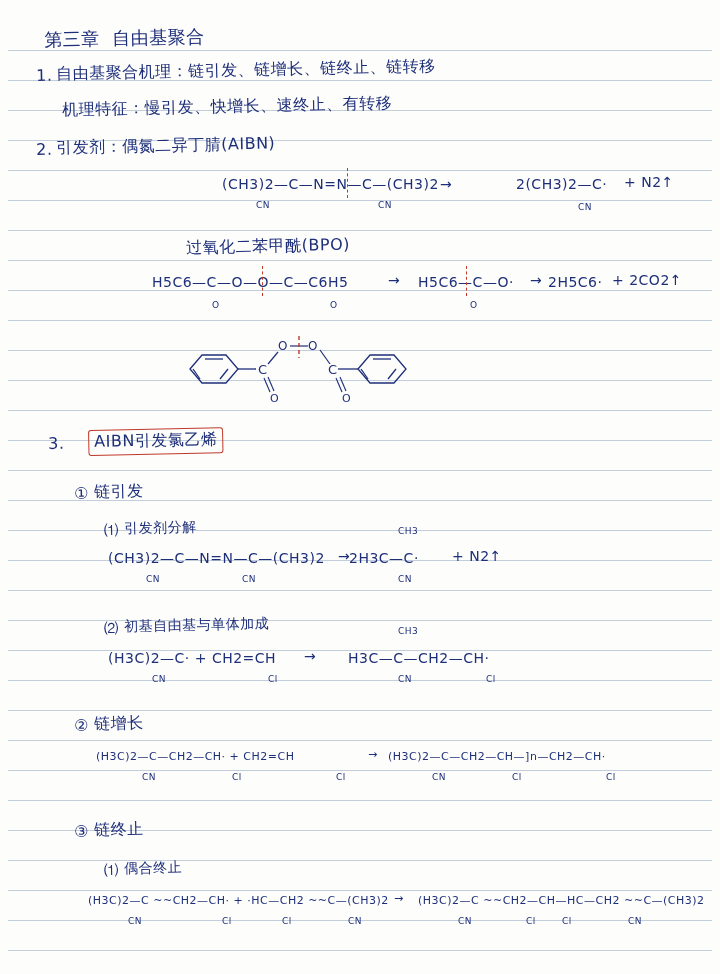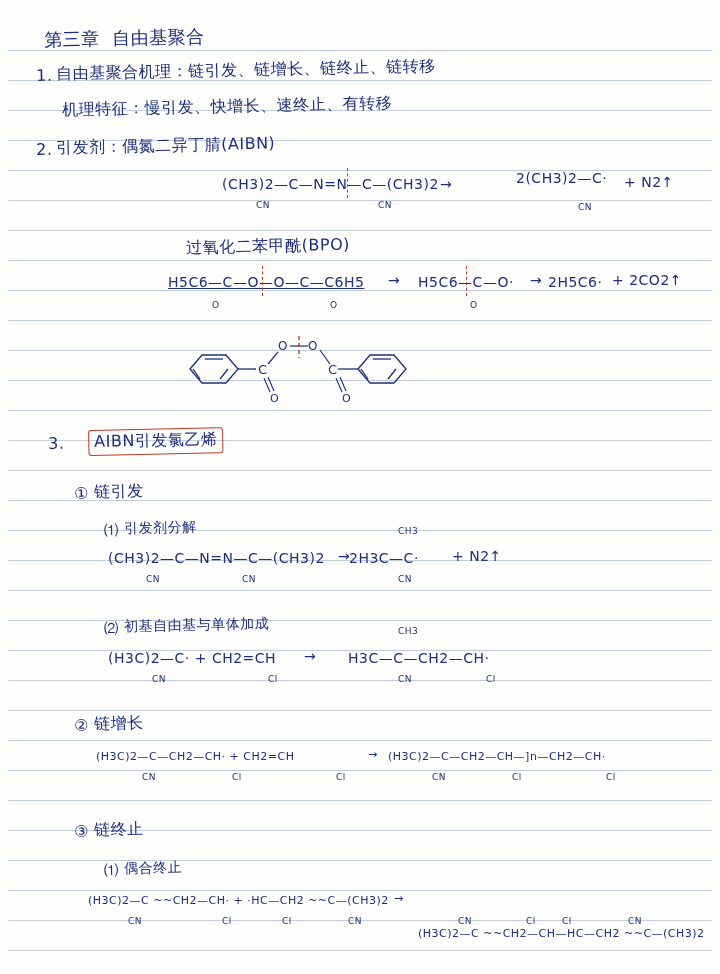--- a/index.html
+++ b/index.html
@@ -110,31 +110,31 @@
   <div class="hw lg blue slant" style="left:62px; top:100px;">机理特征：慢引发、快增长、速终止、有转移</div>
 
   <div class="hw lg blue slant" style="left:36px; top:140px;">2.</div>
   <div class="hw lg blue slant" style="left:56px; top:138px;">引发剂：偶氮二异丁腈(AIBN)</div>
 
   <div>
     <div class="hw md blue" style="left:222px; top:176px;">(CH3)2—C—N=N—C—(CH3)2</div>
     <div class="hw xs blue" style="left:256px; top:200px;">CN</div>
     <div class="hw xs blue" style="left:378px; top:200px;">CN</div>
     <div class="hw md blue" style="left:440px; top:176px;">→</div>
-    <div class="hw md blue" style="left:516px; top:170px;text-align:right;">2(CH3)2—C·</div>
+    <div class="hw md blue" style="left:516px; top:176px;text-align:right;">2(CH3)2—C·</div>
     <div class="hw xs blue" style="left:578px; top:202px;">CN</div>
     <div class="hw md blue" style="left:624px; top:174px;">+ N2↑</div>
 
     <div class="cut" style="left:347px; top:168px; height:30px;"></div>
   </div>
 
   <div class="hw lg blue slant" style="left:186px; top:238px;">过氧化二苯甲酰(BPO)</div>
 
   <div>
-    <div class="hw md blue" style="left:168px; top:274px;text-decoration:underline;">H5C6—C—O—O—C—C6H5</div>
+    <div class="hw md blue" style="left:152px; top:274px;">H5C6—C—O—O—C—C6H5</div>
     <div class="hw xs blue" style="left:212px; top:300px;">O</div>
     <div class="hw xs blue" style="left:330px; top:300px;">O</div>
     <div class="hw md blue" style="left:388px; top:272px;">→</div>
     <div class="hw md blue" style="left:418px; top:274px;">H5C6—C—O·</div>
     <div class="hw xs blue" style="left:470px; top:300px;">O</div>
     <div class="hw md blue" style="left:530px; top:272px;">→</div>
     <div class="hw md blue" style="left:548px; top:274px;">2H5C6·</div>
     <div class="hw md blue" style="left:612px; top:272px;">+ 2CO2↑</div>
     <div class="cut" style="left:262px; top:266px; height:30px;"></div>
     <div class="cut" style="left:466px; top:266px; height:30px;"></div>
@@ -235,20 +235,20 @@
   <div class="hw md blue slant" style="left:104px; top:862px;">⑴</div>
   <div class="hw md blue slant" style="left:124px; top:860px;">偶合终止</div>
 
   <div>
     <div class="hw sm blue" style="left:88px; top:894px;">(H3C)2—C ~~CH2—CH· + ·HC—CH2 ~~C—(CH3)2</div>
     <div class="hw xs blue" style="left:128px; top:916px;">CN</div>
     <div class="hw xs blue" style="left:222px; top:916px;">Cl</div>
     <div class="hw xs blue" style="left:282px; top:916px;">Cl</div>
     <div class="hw xs blue" style="left:348px; top:916px;">CN</div>
     <div class="hw sm blue" style="left:394px; top:892px;">→</div>
-    <div class="hw sm blue" style="left:418px; top:894px;margin-top:33px;">(H3C)2—C ~~CH2—CH—HC—CH2 ~~C—(CH3)2</div>
+    <div class="hw sm blue" style="left:418px; top:894px;">(H3C)2—C ~~CH2—CH—HC—CH2 ~~C—(CH3)2</div>
     <div class="hw xs blue" style="left:458px; top:916px;">CN</div>
     <div class="hw xs blue" style="left:526px; top:916px;">Cl</div>
     <div class="hw xs blue" style="left:562px; top:916px;">Cl</div>
     <div class="hw xs blue" style="left:628px; top:916px;">CN</div>
   </div>
 
 </div>
 
 </body></html>

